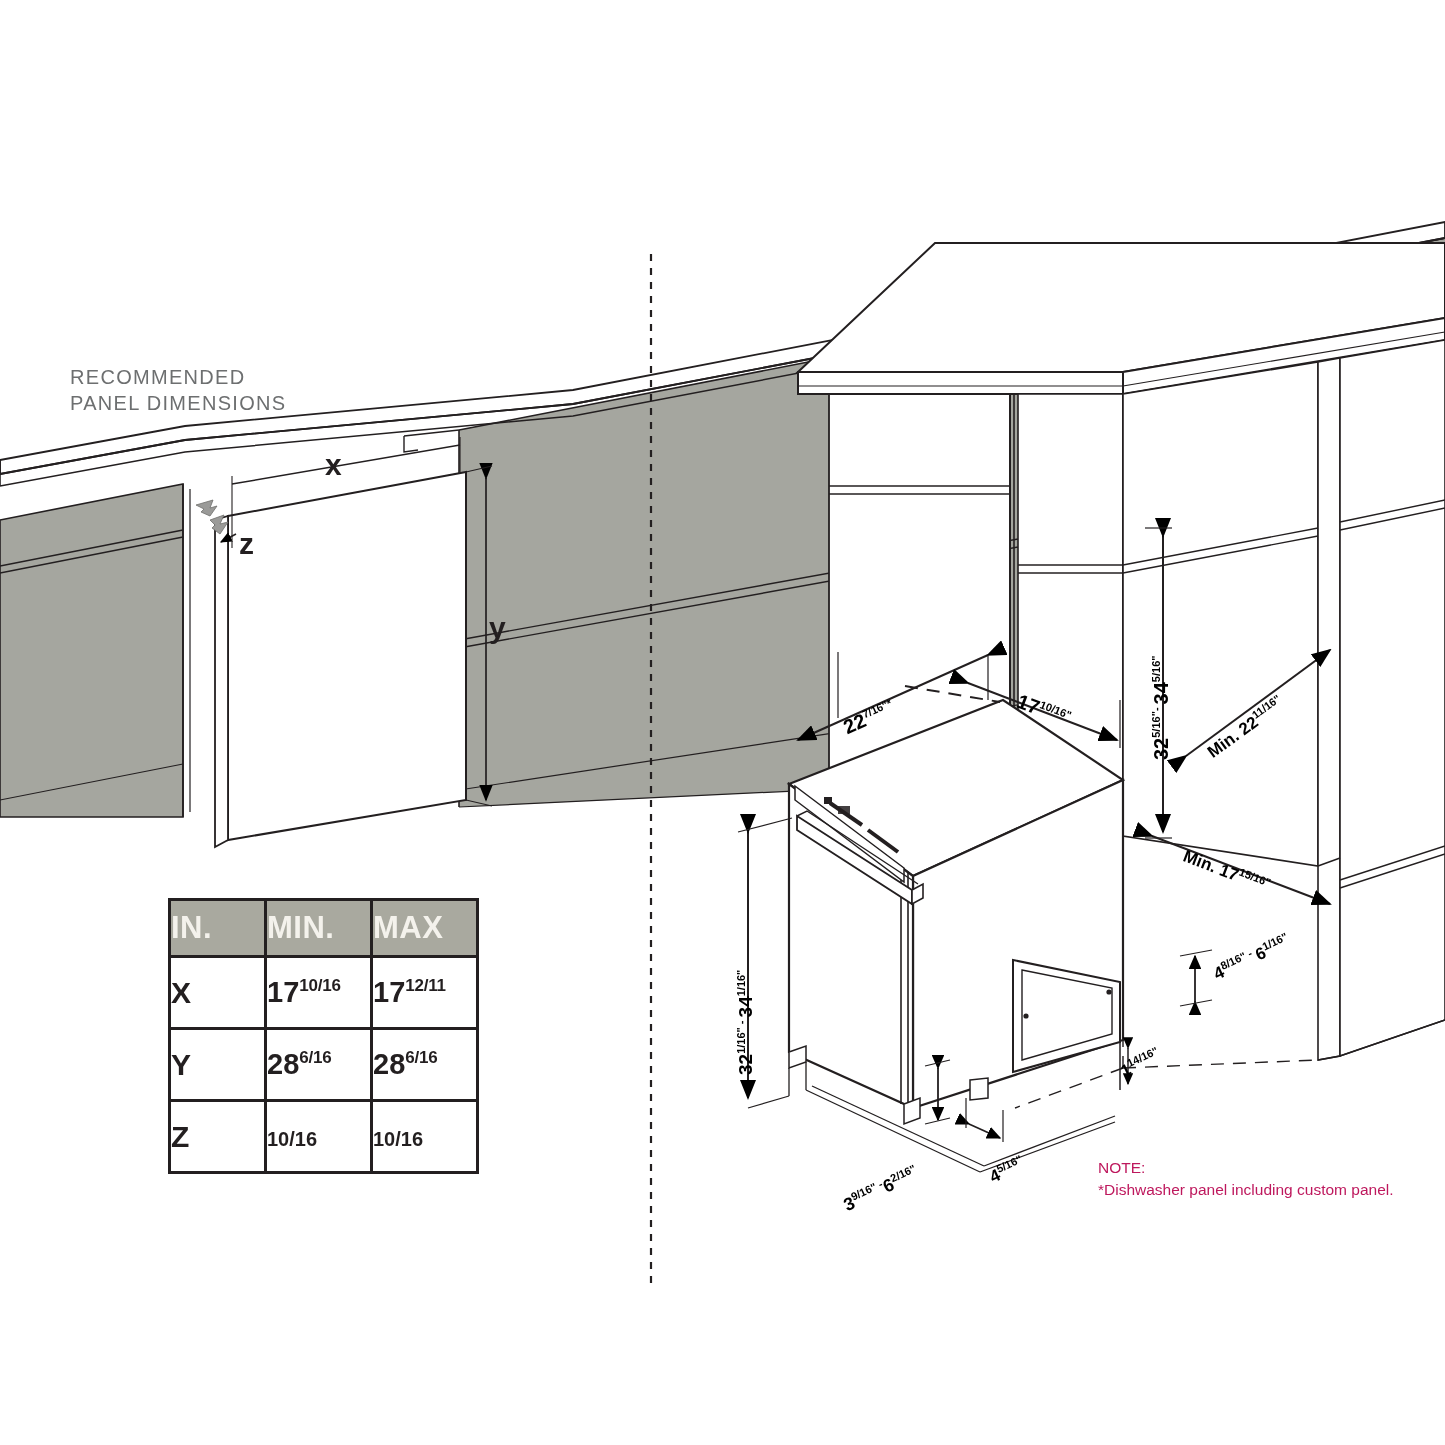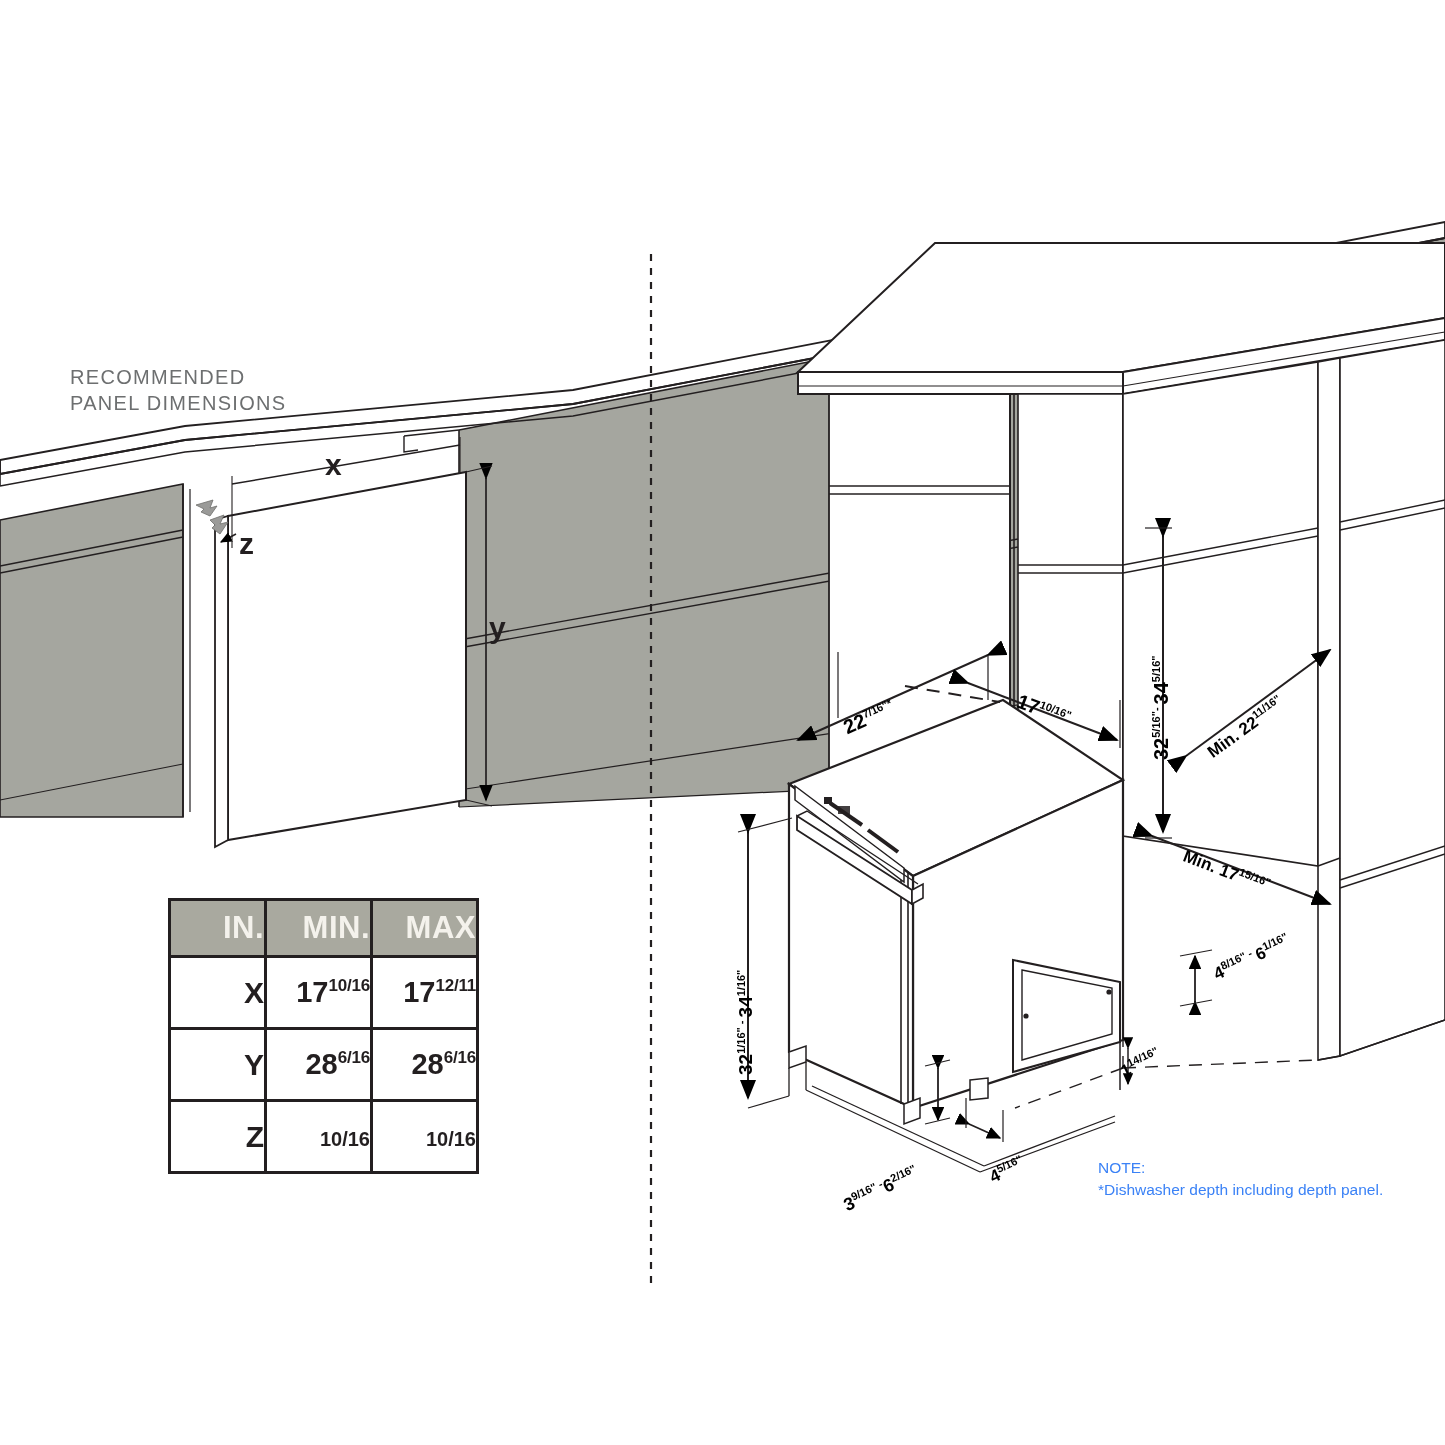--- a/index.html
+++ b/index.html
@@ -28,38 +28,38 @@
     position: absolute;
     color: #6d6f70;
     font-size: 20px;
     letter-spacing: 1.3px;
     line-height: 26px;
     white-space: pre-line;
     font-family: "Liberation Sans", sans-serif;
   }
   .noteblk {
     position: absolute;
-    color: #3b82f6;
+    color: #be185d;
     font-size: 15.5px;
     line-height: 22px;
     font-family: "Liberation Sans", sans-serif;
   }
   
   #dimtable {
     position: absolute;
     left: 168px;
     top: 898px;
     width: 308px;
     border-collapse: collapse;
     table-layout: fixed;
     background: #ffffff;
   }
   #dimtable td, #dimtable th {
     border: 3px solid #231f20;
-    text-align: right;
+    text-align: left;
     vertical-align: middle;
     padding: 0;
     font-family: "Liberation Sans", sans-serif;
   }
   #dimtable thead th {
     background: #a9a99f;
     color: #f4f2ec;
     font-size: 31px;
     font-weight: bold;
     height: 54px;
@@ -331,21 +331,21 @@
   <div class="dim" style="left:840px; top:1196px; transform: rotate(-25deg); font-size:18px;">
     <span>3</span><span class="f">9/16</span><span class="f">"&nbsp;-</span><span>6</span><span class="f">2/16</span><span class="f">"</span>
   </div>
 
   <div class="dim" style="left:986px; top:1168px; transform: rotate(-25deg); font-size:17px;">
     <span>4</span><span class="f">5/16</span><span class="f">"</span>
   </div>
 
   <div class="noteblk" style="left:1098px; top:1157px;">
     <div>NOTE:</div>
-    <div>*Dishwasher depth including depth panel.</div>
+    <div>*Dishwasher panel including custom panel.</div>
   </div>
 
   <table id="dimtable">
     <colgroup>
         <col class="c1">
         <col class="c2">
         <col class="c3">
       </colgroup>
     <thead>
       <tr>

